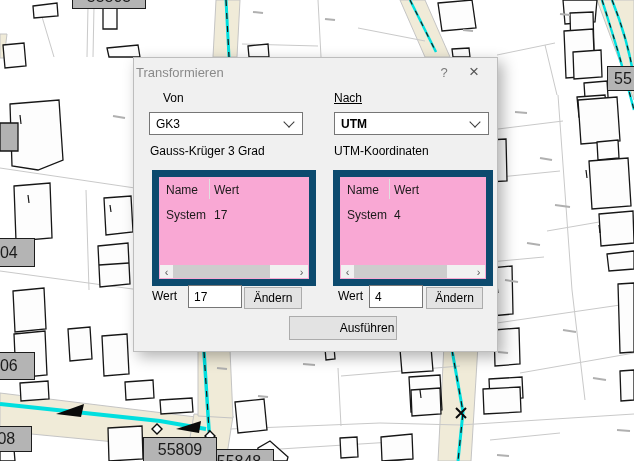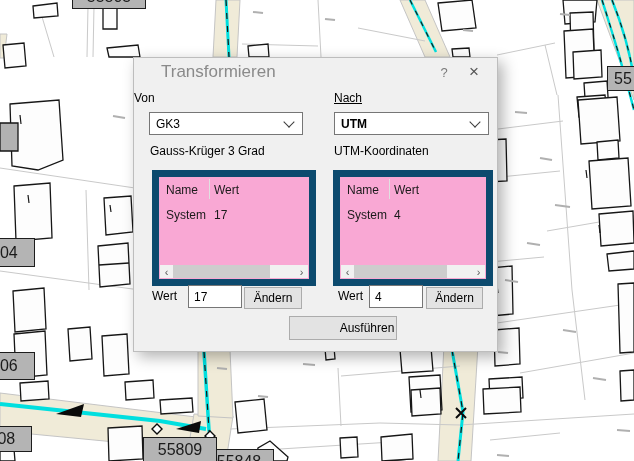--- a/index.html
+++ b/index.html
@@ -11,21 +11,21 @@
   .map-label{position:absolute;z-index:3;background:#b4b4b4;border:1px solid #1d1d1d;
     color:#1b1b1b;font-size:16px;font-weight:400;display:flex;align-items:center;justify-content:center;
     font-family:"Liberation Sans",sans-serif;letter-spacing:0px;}
   .map-label.left-pad{justify-content:flex-start;padding-left:6px;}
 
   
   #dialog{position:absolute;left:133px;top:57px;width:363px;height:293px;z-index:10;
     background:#f0f0f0;border:1px solid #bdbdbd;box-shadow:5px 5px 14px rgba(0,0,0,.30);
     font-size:12px;color:#000;}
   .titlebar{position:absolute;left:0;top:0;right:0;height:28px;display:flex;align-items:center;}
-  .title{margin-left:27px;font-size:17px;color:#8a8a8a;flex:1;}
+  .title{margin-left:2px;font-size:13px;color:#8a8a8a;flex:1;}
   .tb-btn{width:30px;height:22px;display:flex;align-items:center;justify-content:center;cursor:default;}
   .help{color:#7a7a7a;font-size:13px;}
   .close{color:#555;font-size:17px;margin-right:8px;}
   .dlabel{position:absolute;font-size:12px;color:#000;}
   .combo{position:absolute;height:21px;background:#fff;border:1px solid #767676;
     display:flex;align-items:center;}
   .combo .val{margin-left:6px;flex:1;}
   .chev{width:7px;height:7px;border-right:1.5px solid #3c3c3c;border-bottom:1.5px solid #3c3c3c;
     transform:rotate(45deg);margin:-4px 9px 0 0;}
   .listbox{position:absolute;width:150px;height:102px;background:#f9a8d4;border:7px solid #0c4a6e;}
@@ -196,21 +196,21 @@
   <div class="map-label left-pad" style="left:607px;top:66px;width:60px;height:23px;">55</div>
 
   <div id="dialog">
 
     <div class="titlebar">
       <span class="title">Transformieren</span>
       <span class="tb-btn help">?</span>
       <span class="tb-btn close">×</span>
     </div>
 
-    <span class="dlabel" style="left:0;top:33px;">Von</span>
+    <span class="dlabel" style="left:29px;top:33px;">Von</span>
     <span class="dlabel" style="left:200px;top:33px;text-decoration:underline;">Nach</span>
 
     <div class="combo" style="left:15px;top:54px;width:152px;">
       <span class="val">GK3</span>
       <span class="chev"></span>
     </div>
     <div class="combo" style="left:200px;top:54px;width:153px;font-weight:bold;">
       <span class="val">UTM</span>
       <span class="chev"></span>
     </div>

